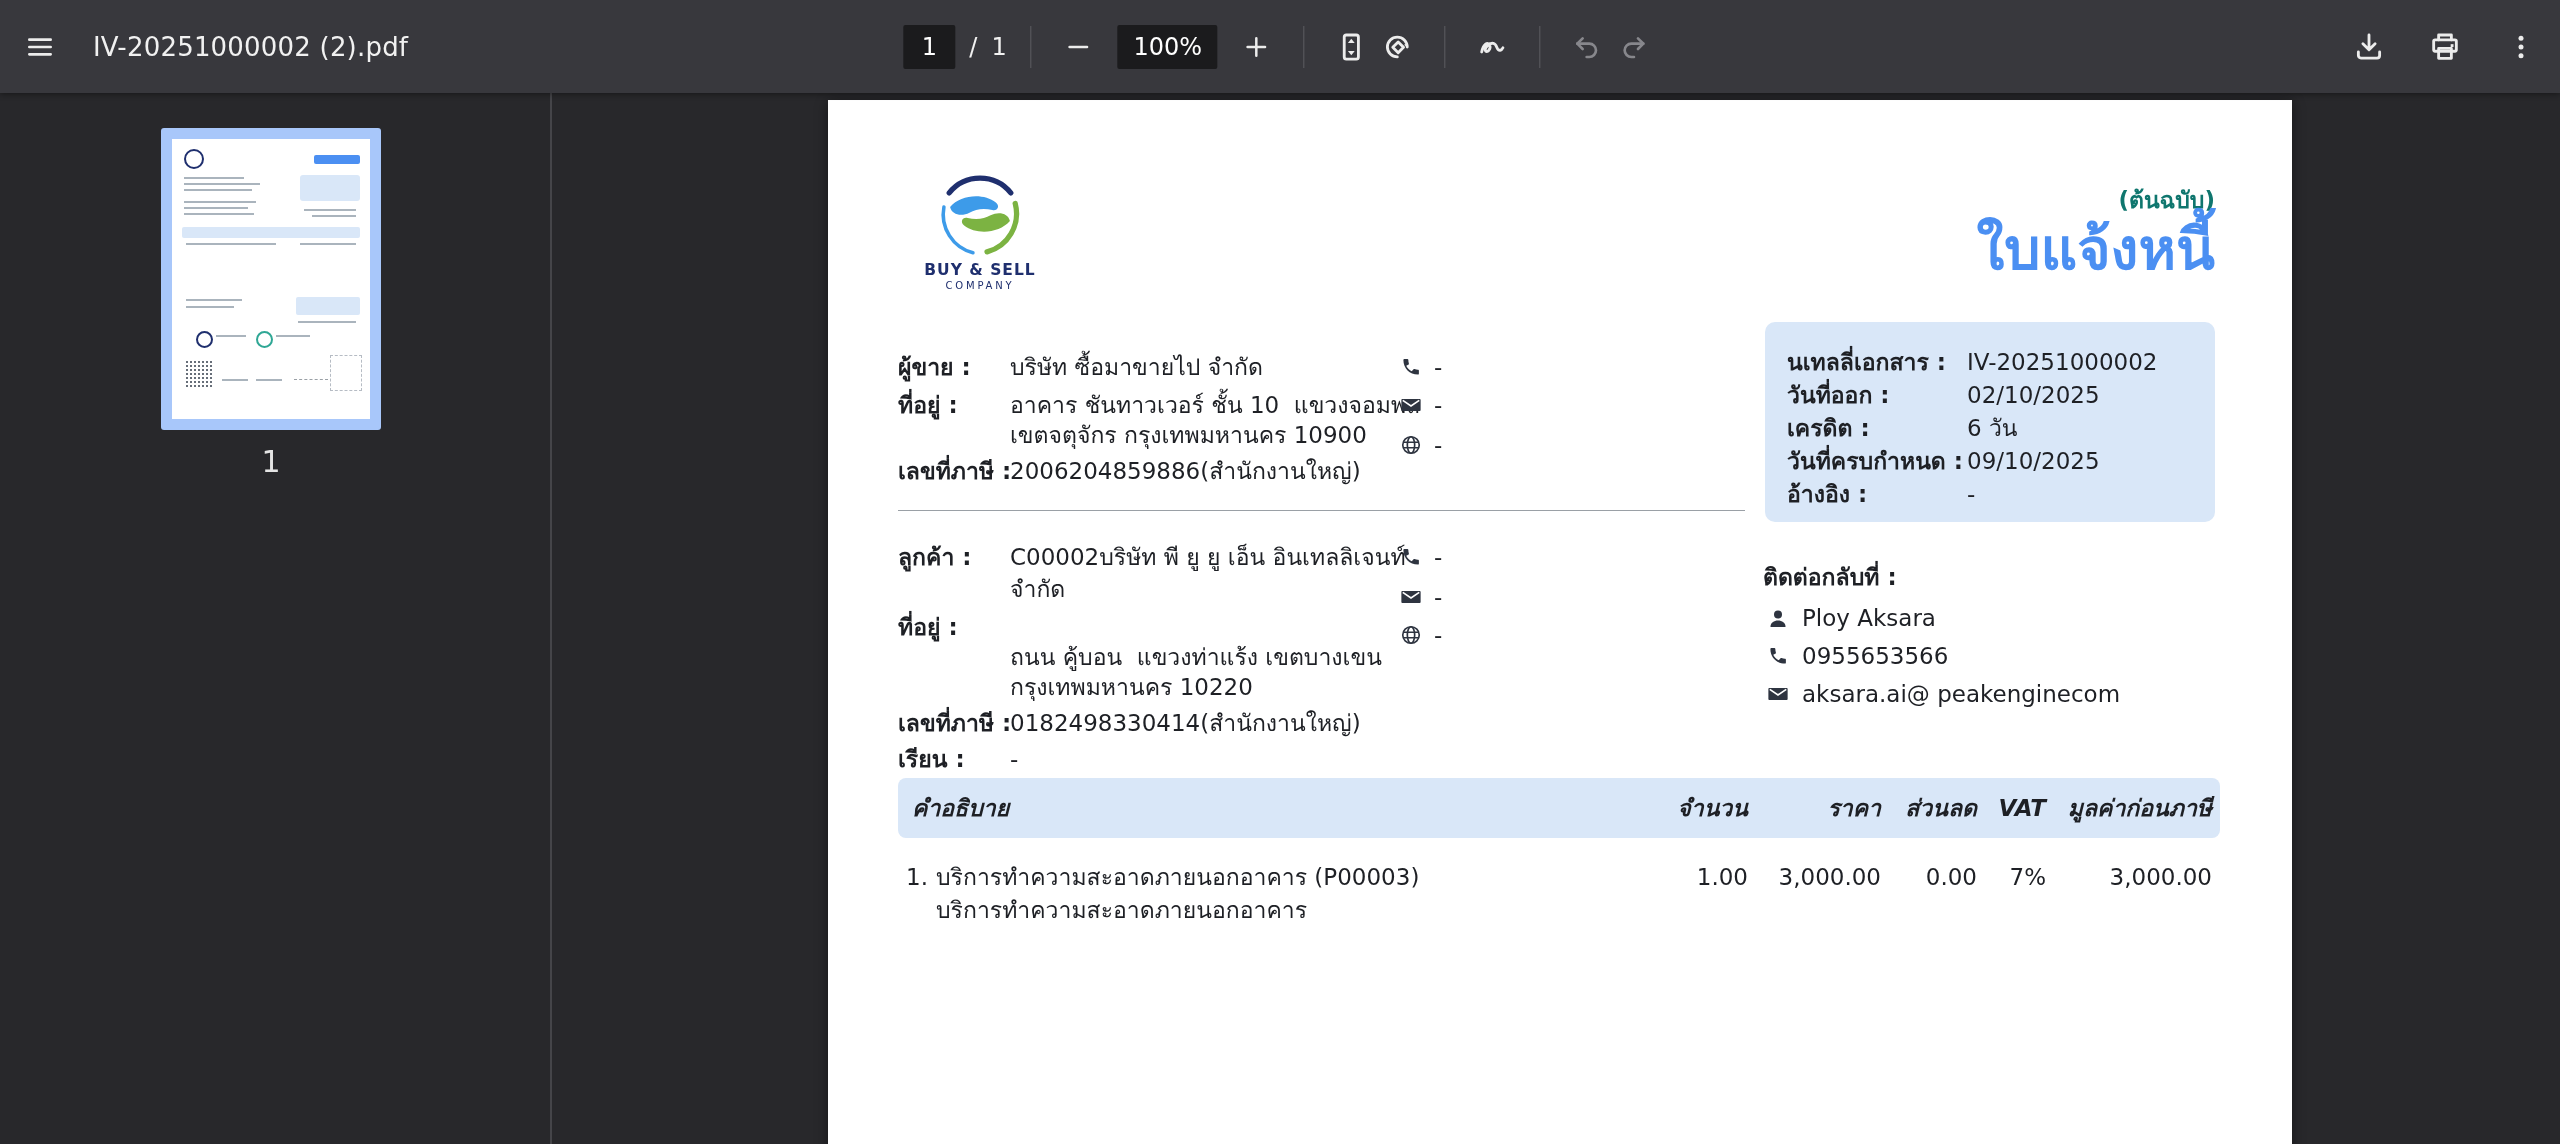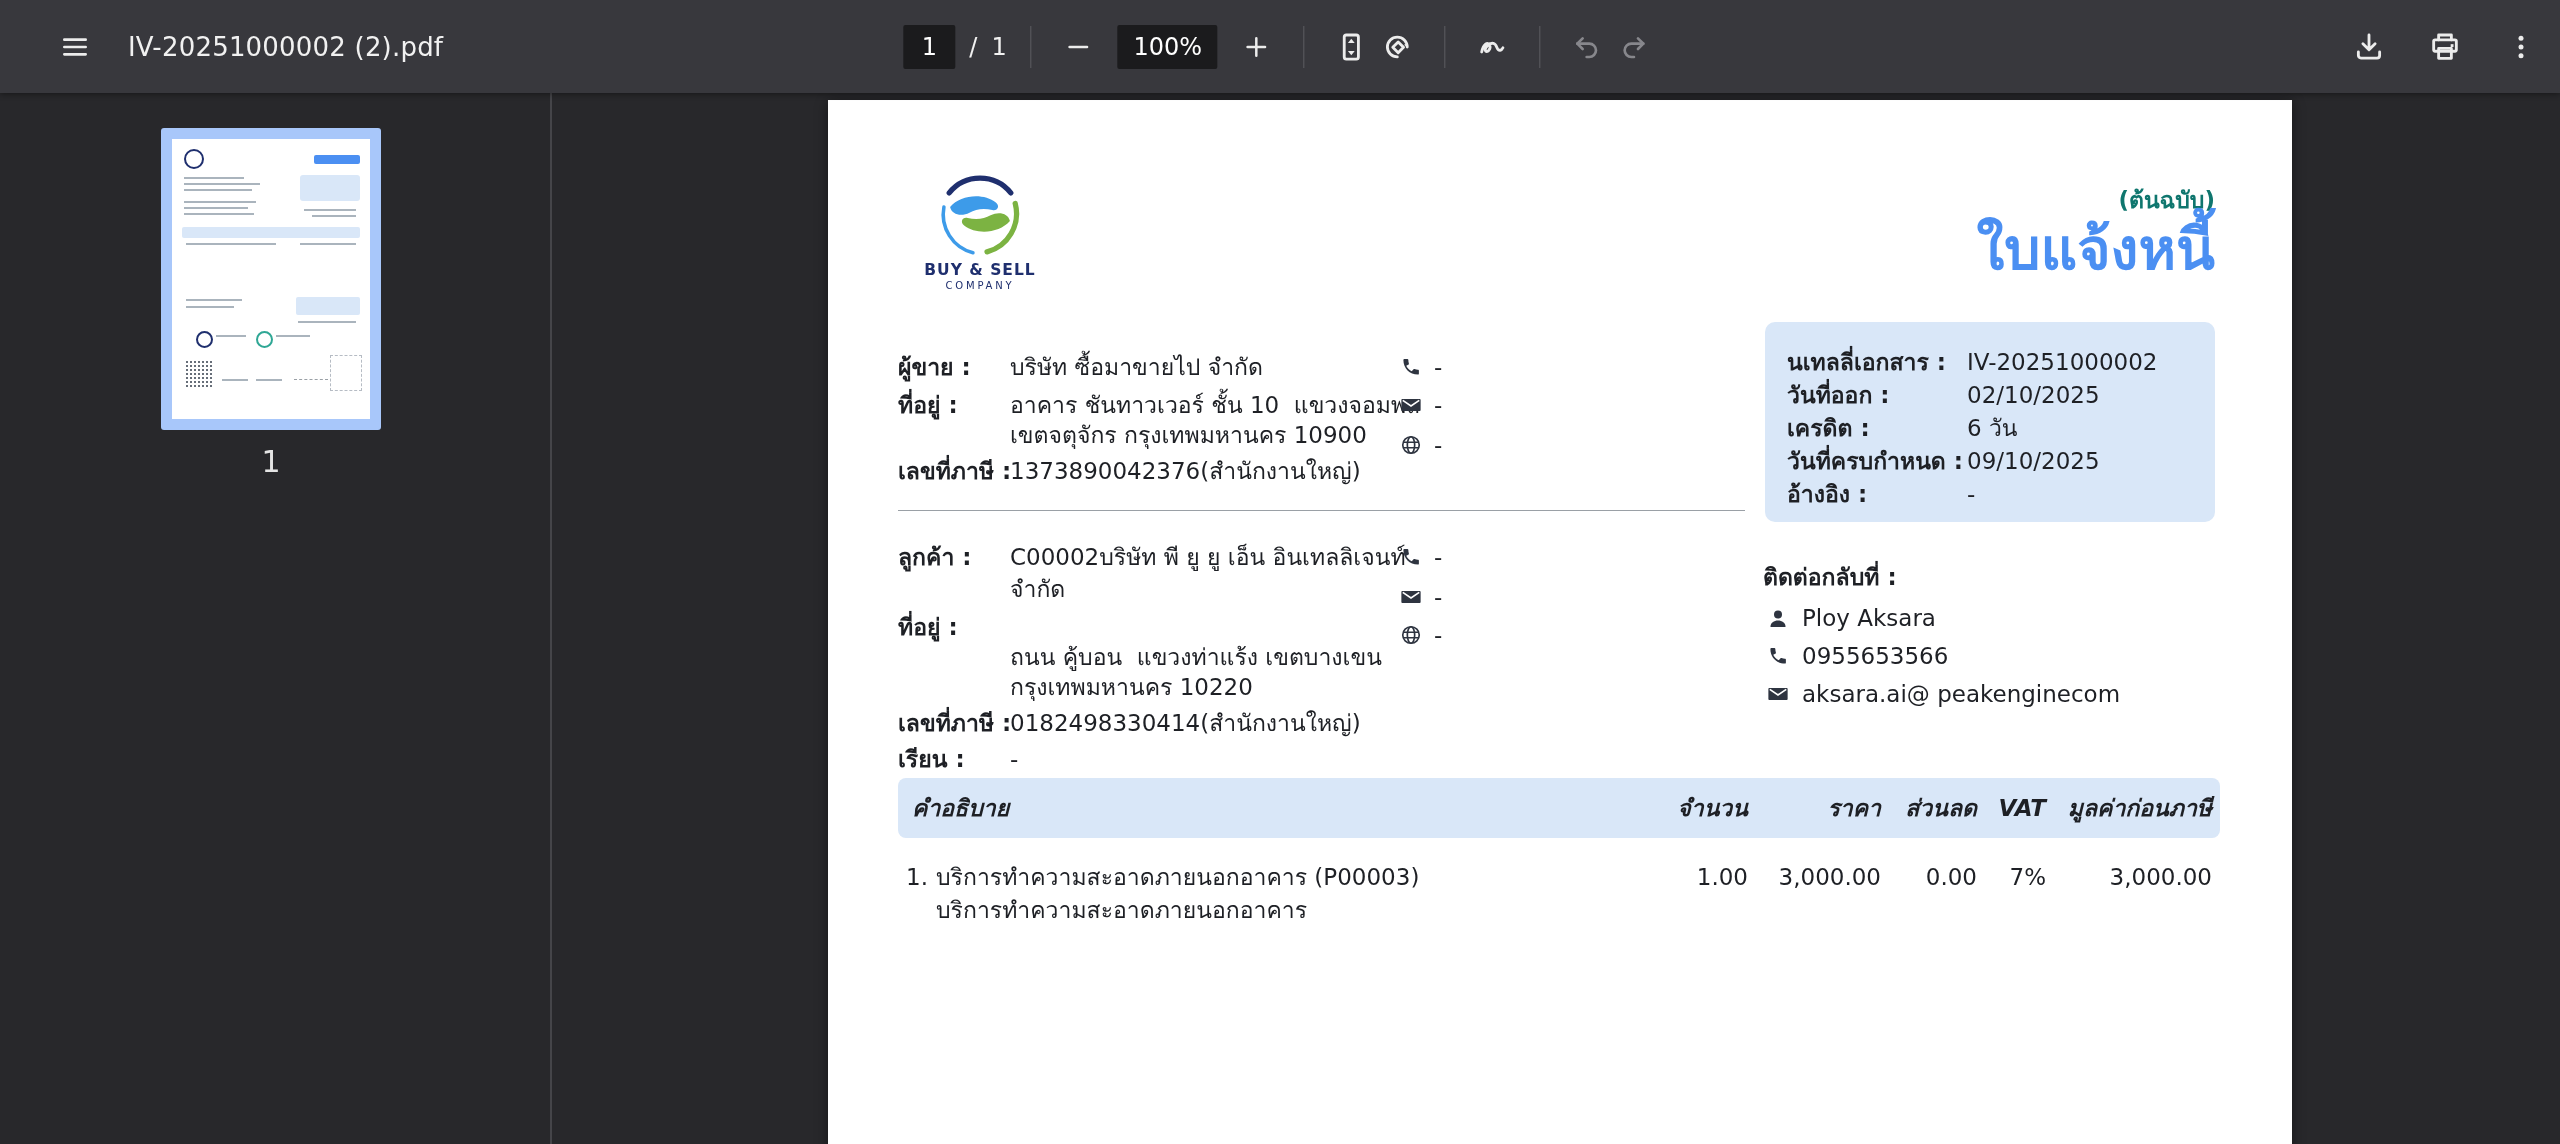--- a/index.html
+++ b/index.html
@@ -2,21 +2,21 @@
 <html><head>
 <meta charset="utf-8">
 <style>
   html,body{margin:0;padding:0;background:#1e1e20;}
   .app{position:relative;width:2560px;height:1144px;background:#28282b;overflow:hidden;
        font-family:"DejaVu Sans","Liberation Sans",sans-serif;}
 
   
   .toolbar{position:absolute;top:0;left:0;right:0;height:93px;background:#38383d;
            display:flex;align-items:center;z-index:10;box-shadow:0 1px 6px rgba(0,0,0,.45);}
-  .tb-left{display:flex;align-items:center;gap:30px;padding-left:52px;}
+  .tb-left{display:flex;align-items:center;gap:30px;padding-left:17px;}
   .tb-title{color:#f1f1f1;font-size:26px;letter-spacing:.2px;}
   .tb-center{position:absolute;left:50%;transform:translateX(-50%);display:flex;align-items:center;}
   .tb-box{background:#1b1b1d;color:#ffffff;font-size:24px;display:flex;align-items:center;
           justify-content:center;border-radius:2px;}
   .page-box{width:52px;height:44px;}
   .zoom-box{width:100px;height:44px;margin:0 16px;}
   .tb-text{color:#f1f1f1;font-size:24px;}
   .page-total{margin-left:14px;display:flex;gap:14px;}
   .tb-sep{width:1px;height:42px;background:#5d5d62;margin:0 24px;}
   .tb-btn{width:46px;height:46px;display:flex;align-items:center;justify-content:center;
@@ -252,21 +252,21 @@
         <div class="doc-copy">(ต้นฉบับ)</div>
         <div class="doc-title">ใบแจ้งหนี้</div>
       </div>
 
       <div class="t lbl" style="left:70px;top:252px;">ผู้ขาย :</div>
       <div class="t val" style="left:182px;top:252px;">บริษัท ซื้อมาขายไป จำกัด</div>
       <div class="t lbl" style="left:70px;top:290px;">ที่อยู่ :</div>
       <div class="t val" style="left:182px;top:290px;">อาคาร ชันทาวเวอร์ ชั้น 10  แขวงจอมพล</div>
       <div class="t val" style="left:182px;top:320px;">เขตจตุจักร กรุงเทพมหานคร 10900</div>
       <div class="t lbl" style="left:70px;top:356px;">เลขที่ภาษี :</div>
-      <div class="t val" style="left:182px;top:356px;">1373890042376(สำนักงานใหญ่)</div>
+      <div class="t val" style="left:182px;top:356px;">2006204859886(สำนักงานใหญ่)</div>
 
       <span class="doc-ic" style="left:572px;top:256px;">
         <svg viewBox="0 0 24 24">
             <path class="dk" d="M6.8 10.5c1.3 2.6 3.4 4.7 6 6l2-2c.3-.3.7-.4 1.1-.2 1.2.4 2.4.6 3.7.6.6 0 1 .5 1 1v3.4c0 .6-.4 1-1 1C10.5 20.3 3.7 13.5 3.7 4.4c0-.6.4-1 1-1h3.4c.6 0 1 .4 1 1 0 1.3.2 2.5.6 3.7.1.4 0 .8-.2 1.1z"></path>
           </svg>
       </span>
       <div class="t val" style="left:606px;top:252px;">-</div>
       <span class="doc-ic" style="left:572px;top:294px;">
         <svg viewBox="0 0 24 24">
             <path class="dk" d="M2.5 5.5h19a1 1 0 0 1 1 1v11a1 1 0 0 1-1 1h-19a1 1 0 0 1-1-1v-11a1 1 0 0 1 1-1z"></path>

